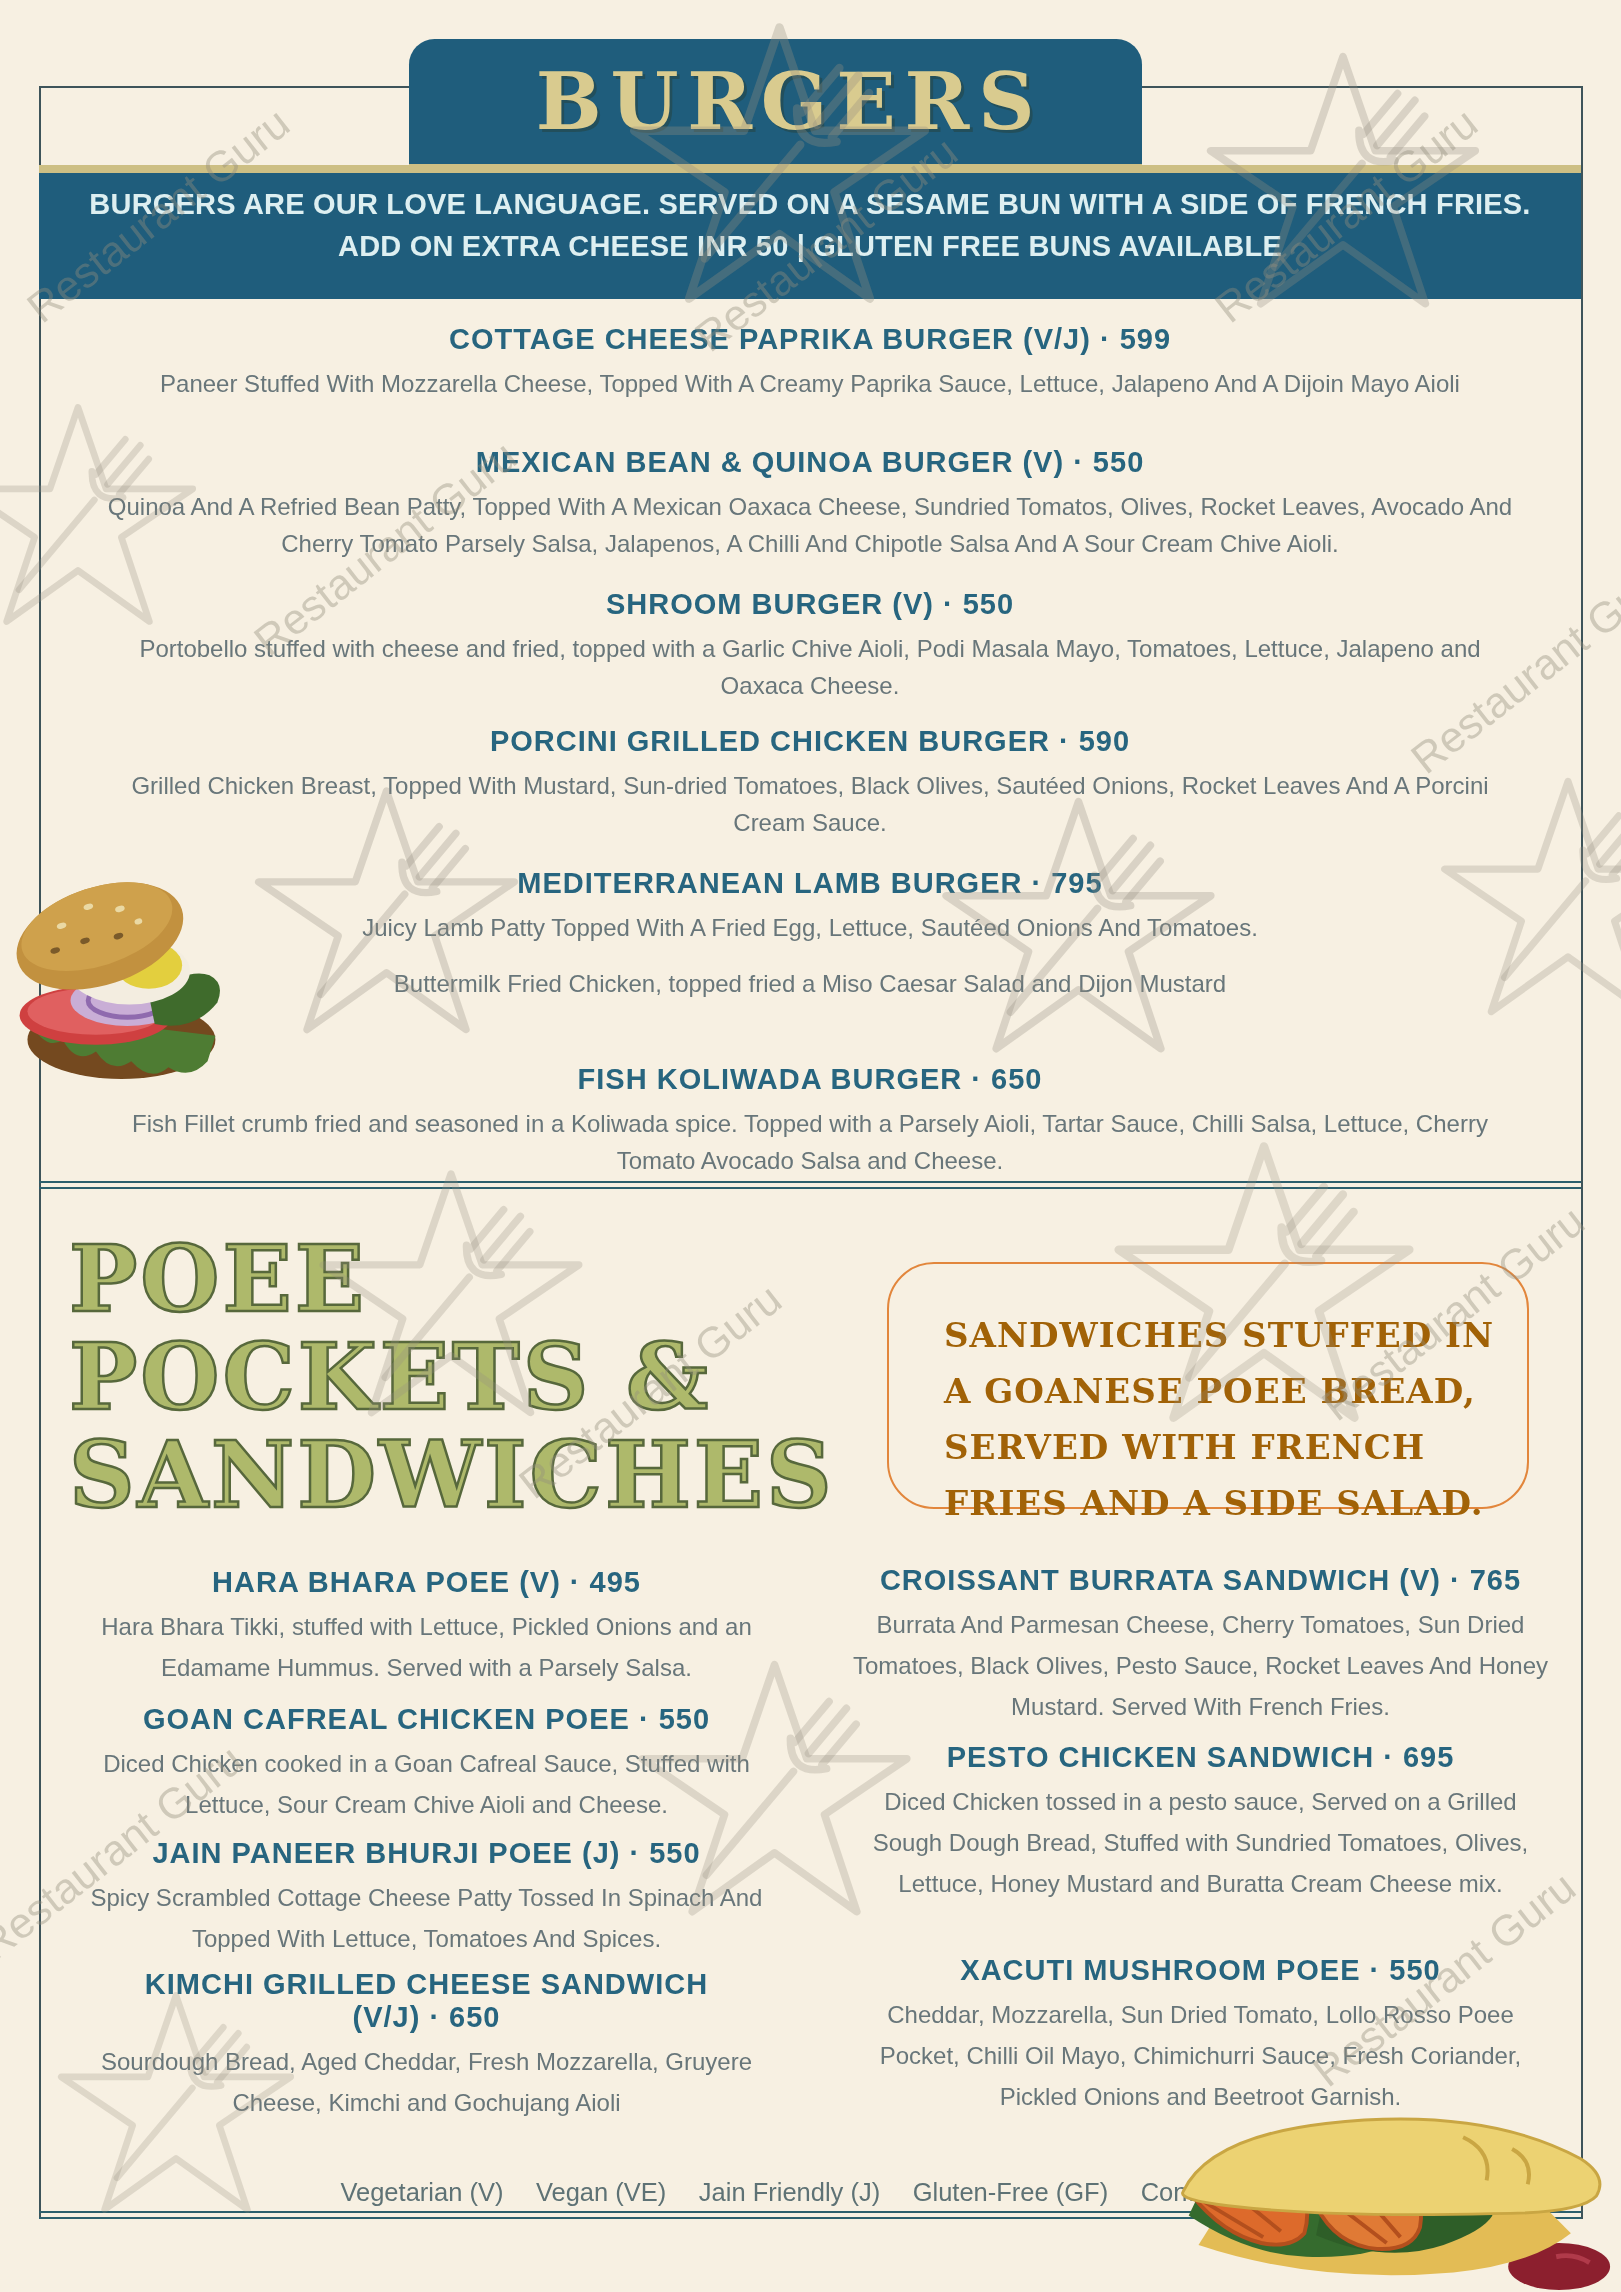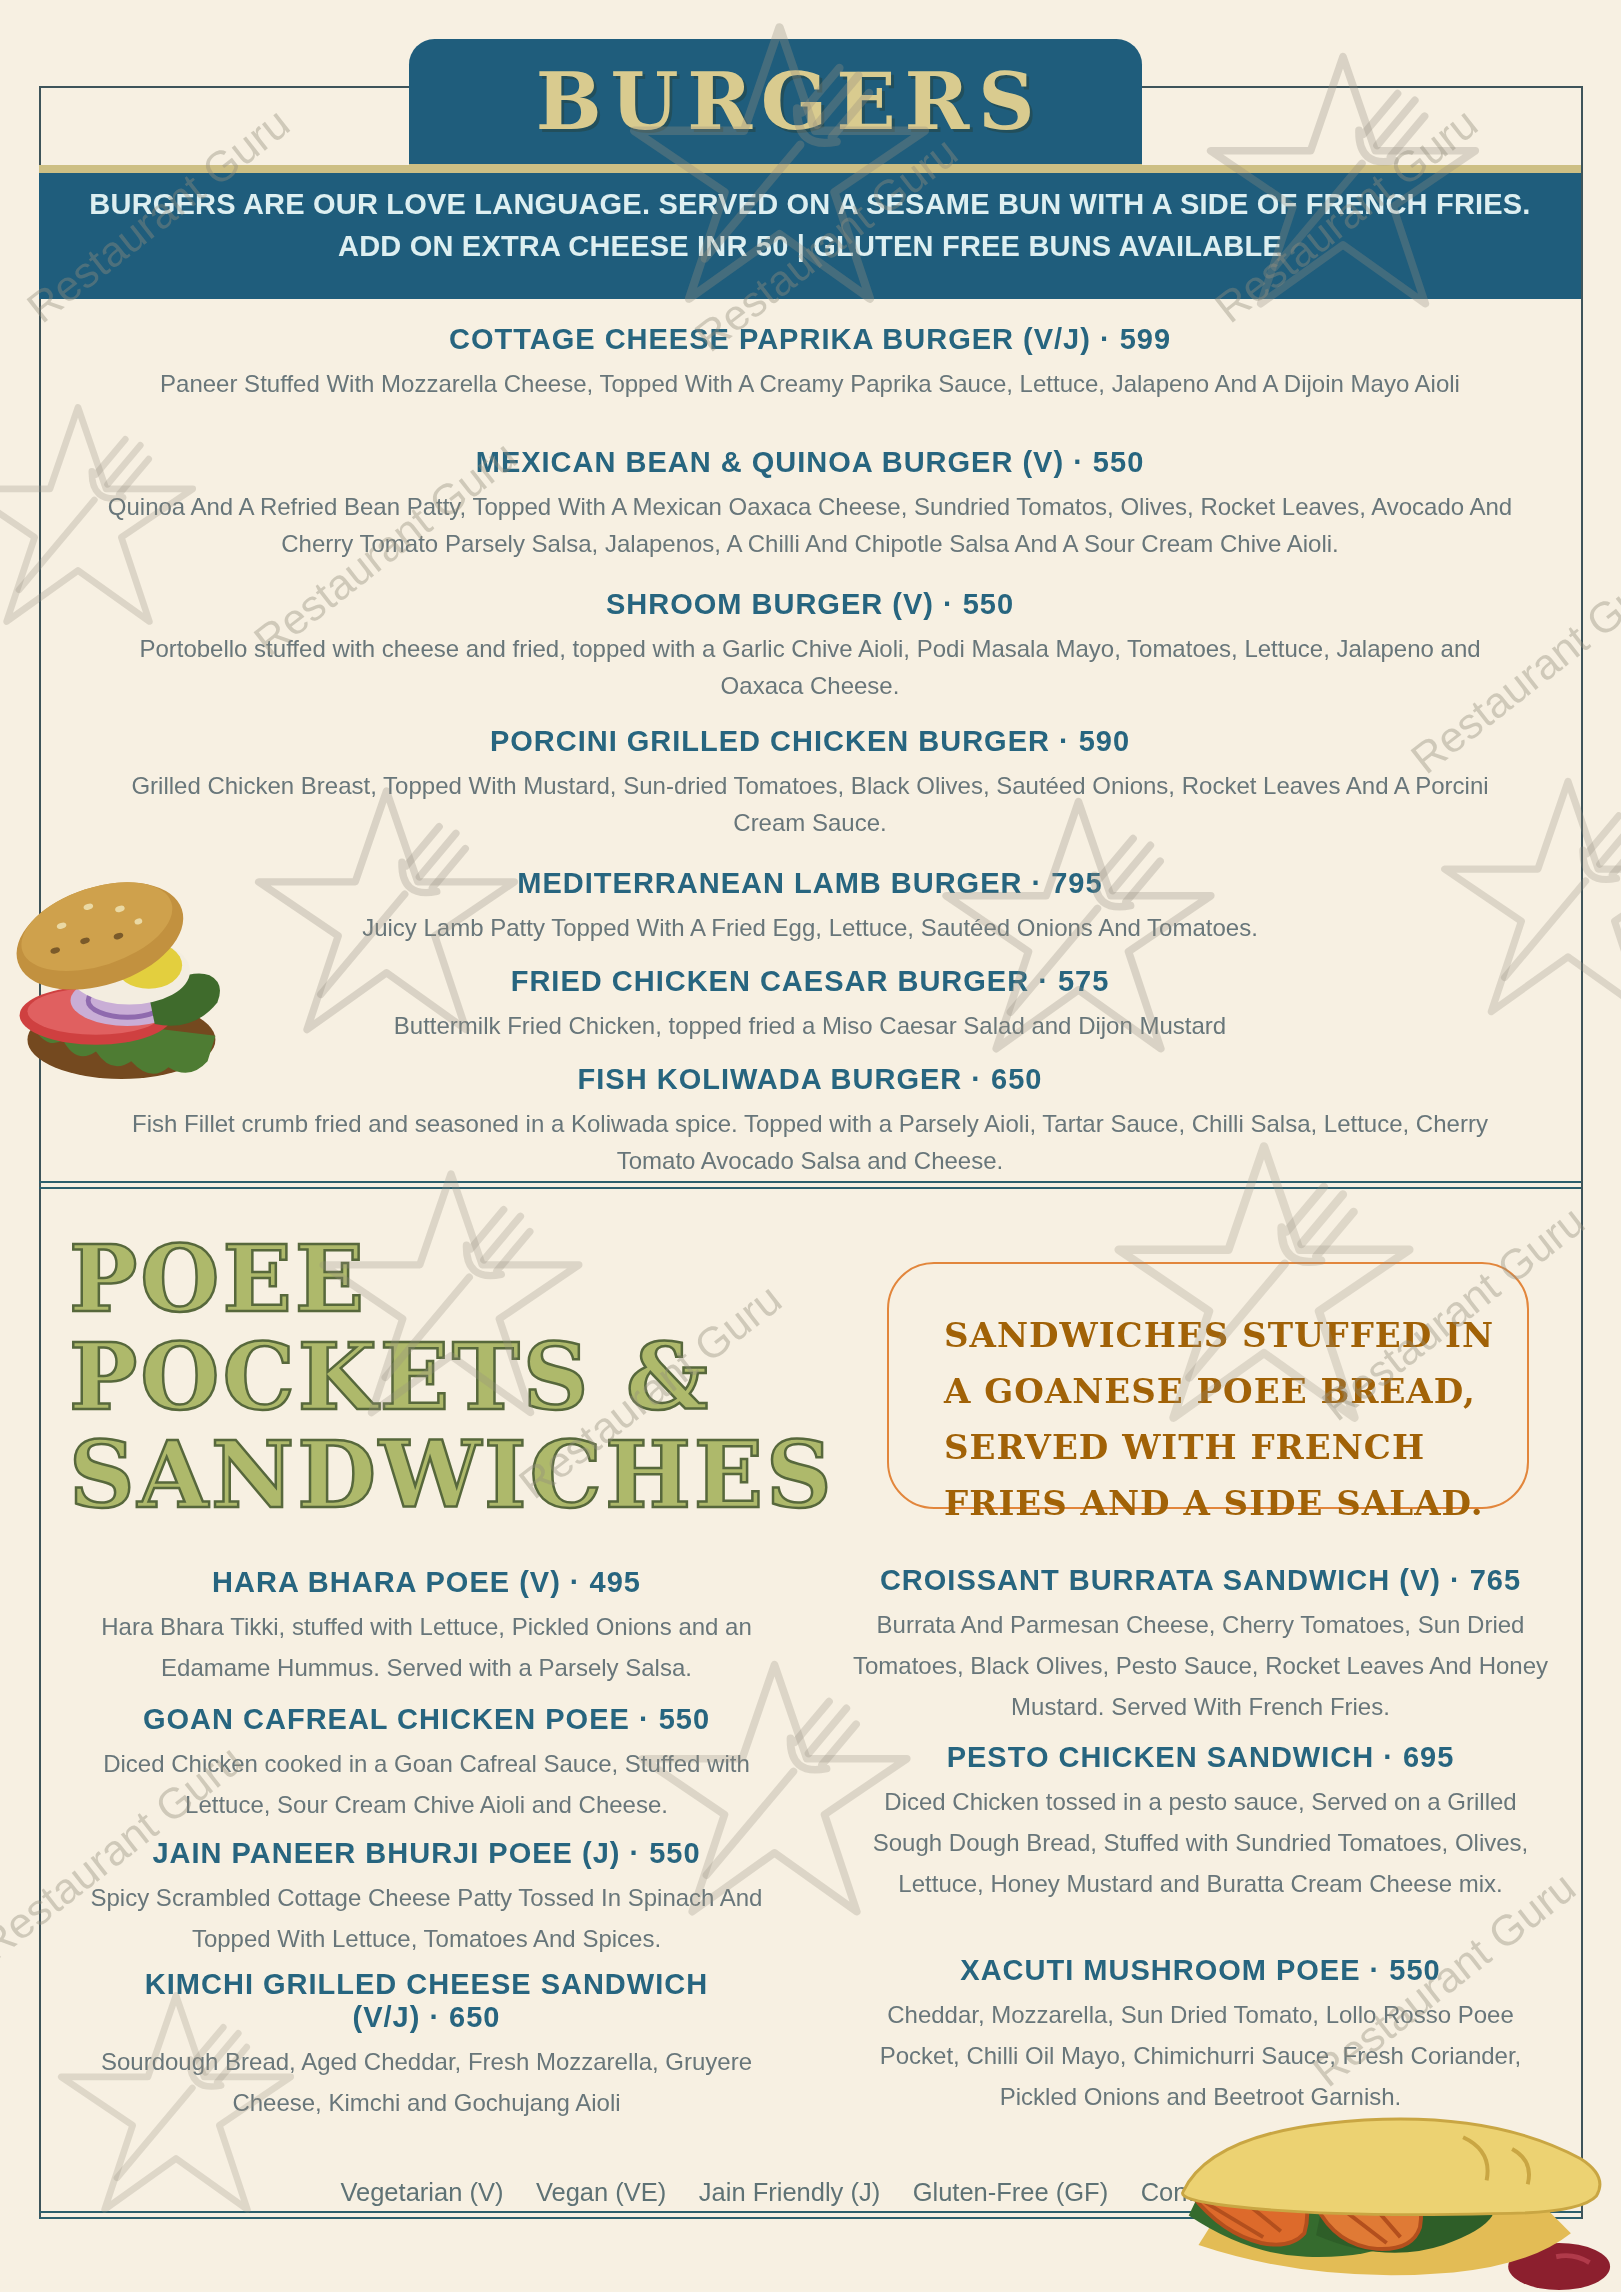--- a/index.html
+++ b/index.html
@@ -114,21 +114,20 @@
   </div>
   <div class="abs burger-item" style="top:725px">
     <div class="item-title">PORCINI GRILLED CHICKEN BURGER · 590</div>
     <div class="item-desc" style="max-width:1362px">Grilled Chicken Breast, Topped With Mustard, Sun-dried Tomatoes, Black Olives, Sautéed Onions, Rocket Leaves And A Porcini Cream Sauce.</div>
   </div>
   <div class="abs burger-item" style="top:867px">
     <div class="item-title">MEDITERRANEAN LAMB BURGER · 795</div>
     <div class="item-desc">Juicy Lamb Patty Topped With A Fried Egg, Lettuce, Sautéed Onions And Tomatoes.</div>
   </div>
   <div class="abs burger-item" style="top:965px">
-    <div class="item-title">FRIED CHICKEN CAESAR BURGER · 575</div>
     <div class="item-desc">Buttermilk Fried Chicken, topped fried a Miso Caesar Salad and Dijon Mustard</div>
   </div>
   <div class="abs burger-item" style="top:1063px">
     <div class="item-title">FISH KOLIWADA BURGER · 650</div>
     <div class="item-desc" style="max-width:1382px">Fish Fillet crumb fried and seasoned in a Koliwada spice. Topped with a Parsely Aioli, Tartar Sauce, Chilli Salsa, Lettuce, Cherry Tomato Avocado Salsa and Cheese.</div>
   </div>
 
   <div class="abs divider" style="top:1181px"></div>
 
   <div class="abs poee-title">

